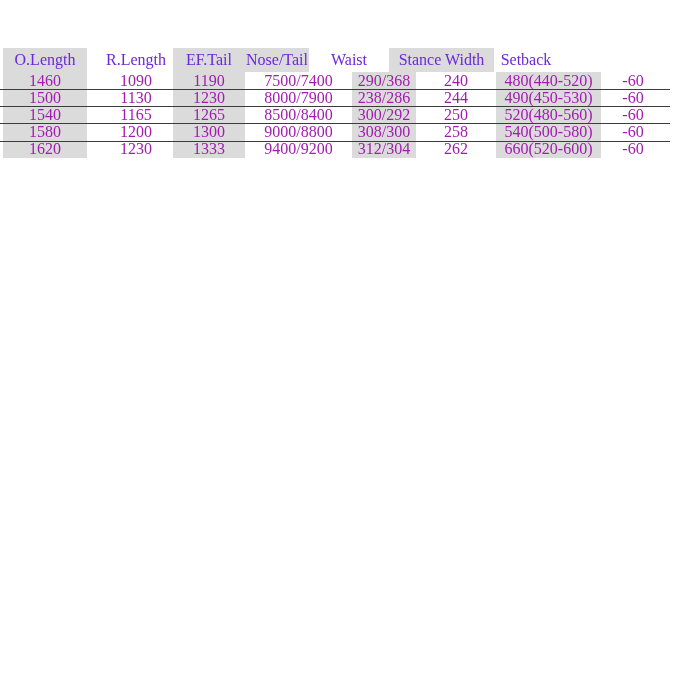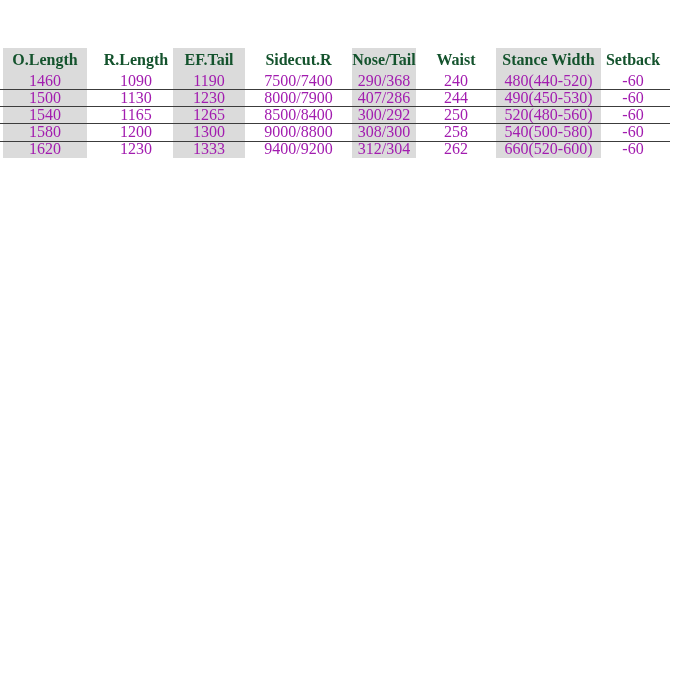--- a/index.html
+++ b/index.html
@@ -27,21 +27,21 @@
 
   .cell {
     display: flex;
     align-items: center;
     justify-content: center;
     font-size: 16px;
     color: #a21caf;
     white-space: nowrap;
     overflow: visible;
   }
-  .header .cell { font-weight: bold; color: #14532d; letter-spacing: 0px; }
+  .header .cell { font-weight: normal; color: #6d28d9; letter-spacing: 0px; }
 
   
   .c0 { width: 84px; }
   .c1 { width: 86px; padding-left: 12px; }
   .c2 { width: 72px; }
   .c3 { width: 107px; }
   .c4 { width: 64px; }
   .c5 { width: 80px; }
   .c6 { width: 105px; }
   .c7 { width: 64px; }
@@ -66,21 +66,20 @@
 <body>
 
 <div class="page">
 
   <div class="spec-table">
 
     <div class="trow header">
       <div class="cell c0 shade">O.Length</div>
       <div class="cell c1">R.Length</div>
       <div class="cell c2 shade">EF.Tail</div>
-      <div class="cell c3">Sidecut.R</div>
       <div class="cell c4 shade">Nose/Tail</div>
       <div class="cell c5">Waist</div>
       <div class="cell c6 shade">Stance Width</div>
       <div class="cell c7">Setback</div>
     </div>
 
     <div class="trow data">
       <div class="cell c0 shade">1460</div>
       <div class="cell c1">1090</div>
       <div class="cell c2 shade">1190</div>
@@ -89,21 +88,21 @@
       <div class="cell c5">240</div>
       <div class="cell c6 shade">480(440-520)</div>
       <div class="cell c7">-60</div>
     </div>
 
     <div class="trow data">
       <div class="cell c0 shade">1500</div>
       <div class="cell c1">1130</div>
       <div class="cell c2 shade">1230</div>
       <div class="cell c3">8000/7900</div>
-      <div class="cell c4 shade">407/286</div>
+      <div class="cell c4 shade">238/286</div>
       <div class="cell c5">244</div>
       <div class="cell c6 shade">490(450-530)</div>
       <div class="cell c7">-60</div>
     </div>
 
     <div class="trow data">
       <div class="cell c0 shade">1540</div>
       <div class="cell c1">1165</div>
       <div class="cell c2 shade">1265</div>
       <div class="cell c3">8500/8400</div>

